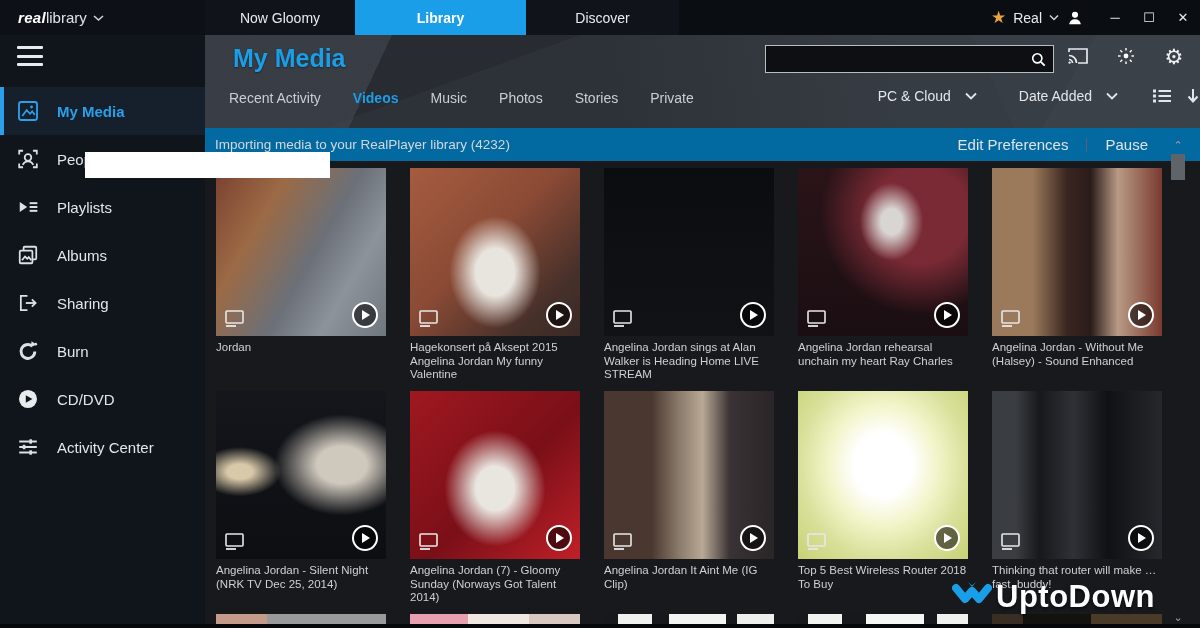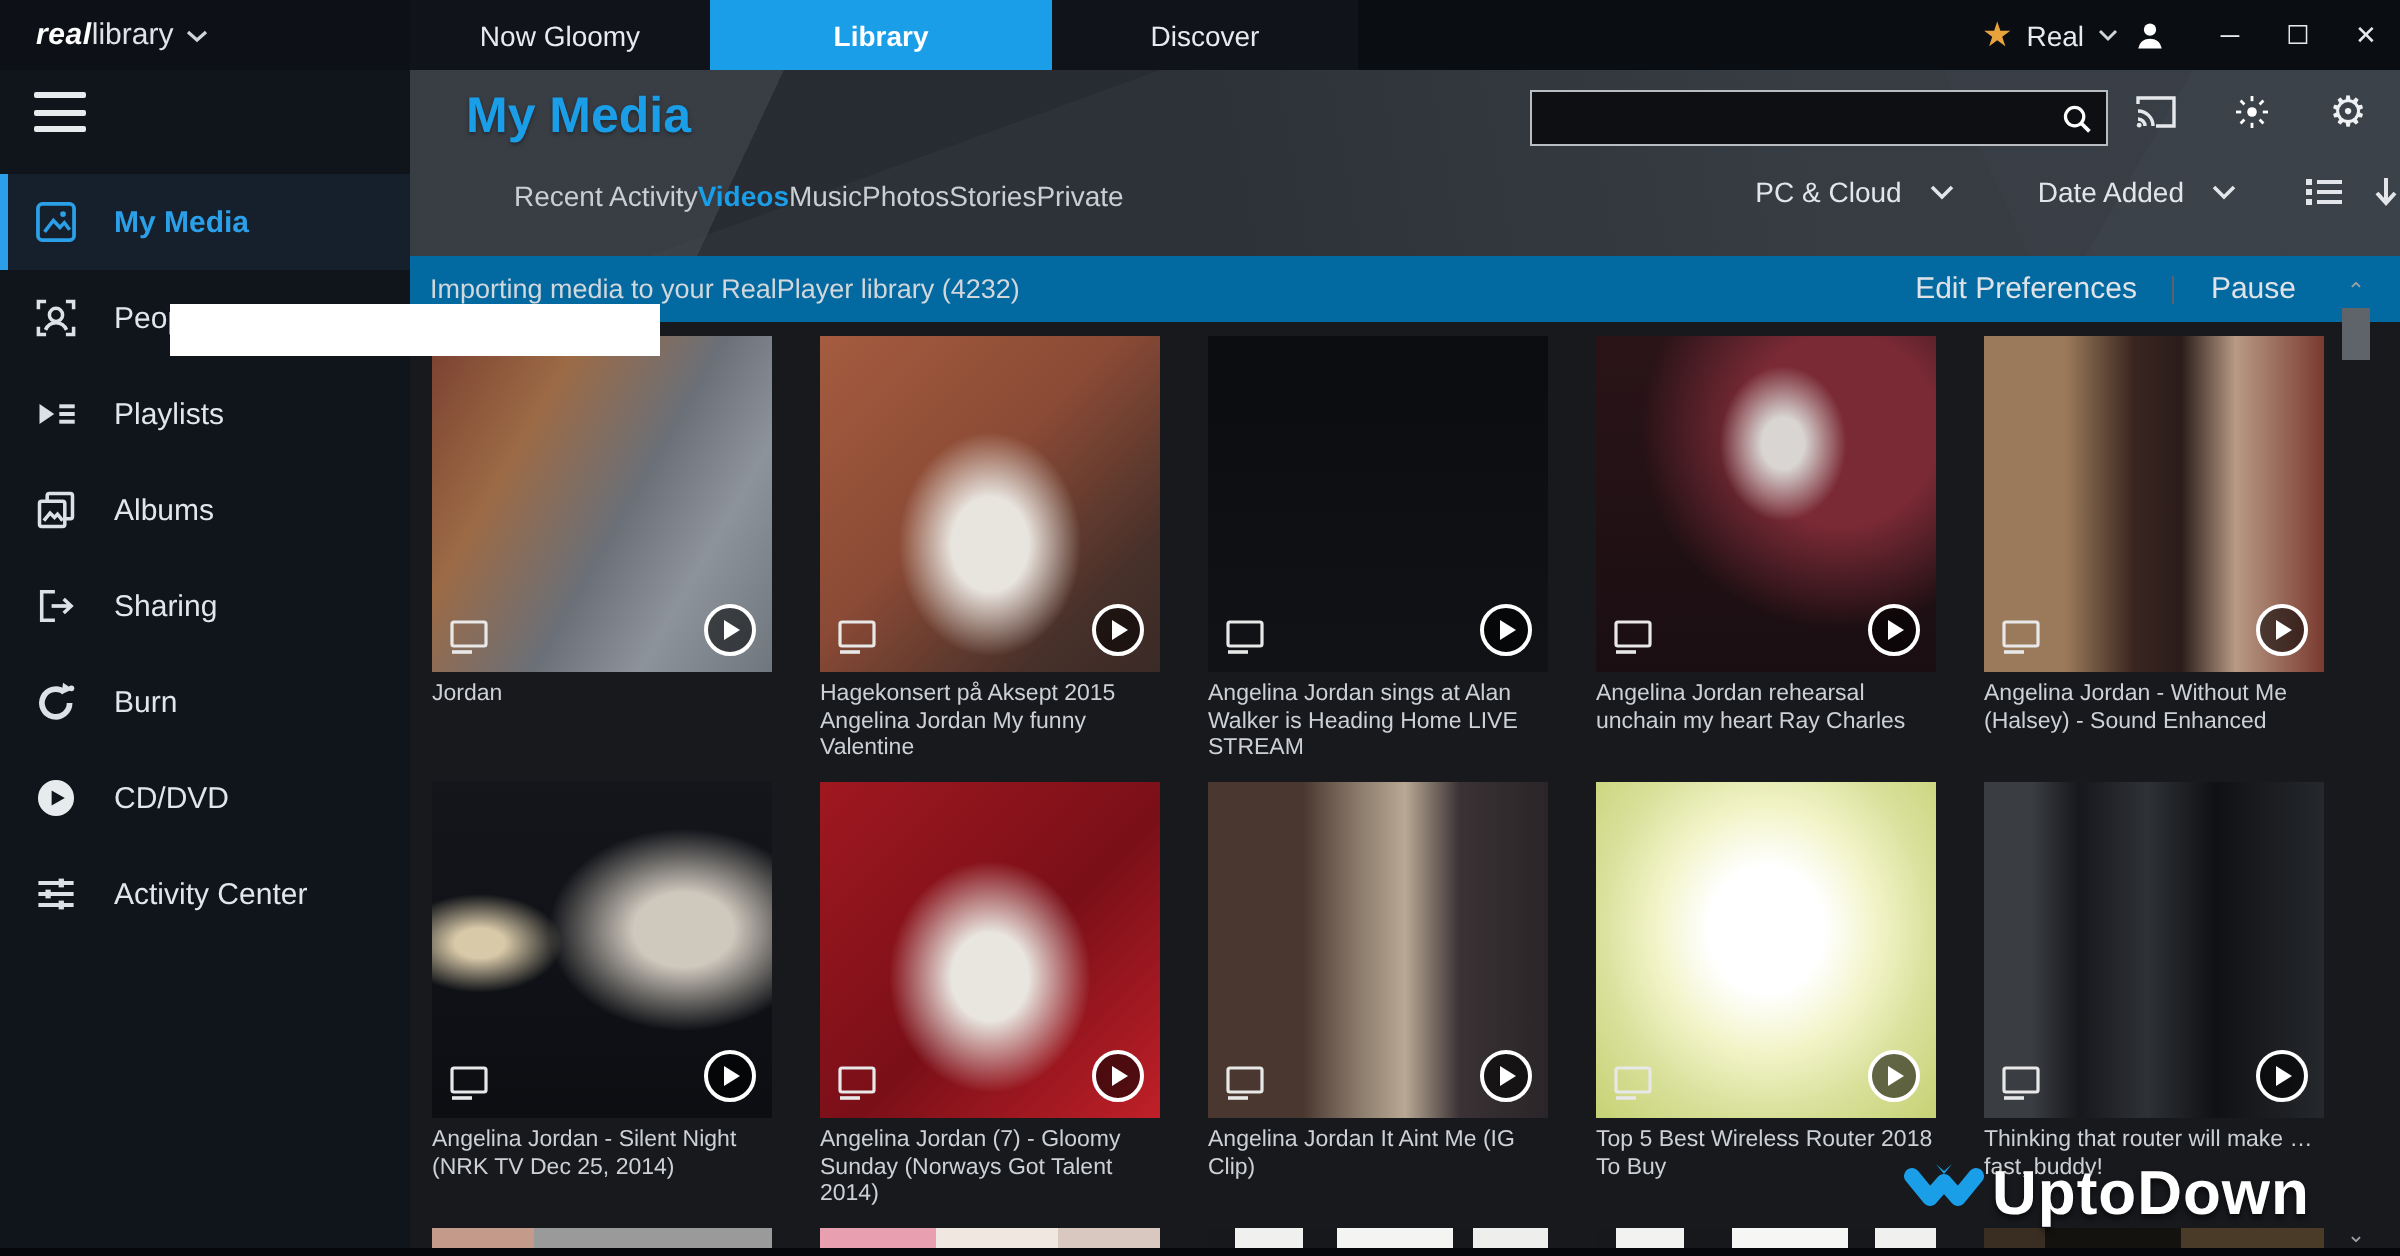--- a/index.html
+++ b/index.html
@@ -33,21 +33,21 @@
   
   .main-header{position:absolute;left:205px;top:35px;right:0;height:93px;background:#31363c;overflow:hidden;}
   .poly{position:absolute;}
   .page-title{position:absolute;left:28px;top:9px;font-size:25px;font-weight:bold;color:#1b9ee8;text-shadow:0 1px 2px rgba(0,0,0,.4);}
   .search-wrap{position:absolute;left:560px;top:10px;width:287px;height:26px;background:#0d0f12;border:1px solid #b9bdc1;display:flex;align-items:center;}
   .search-input{flex:1;background:transparent;border:none;outline:none;color:#e6e9ec;font-size:13px;padding:0 8px;font-family:"Liberation Sans",sans-serif;}
   .search-btn{width:30px;height:100%;display:flex;align-items:center;justify-content:center;cursor:pointer;}
   .hdr-icons{position:absolute;right:14px;top:9px;display:flex;align-items:center;gap:24px;}
   .hdr-ic{width:24px;height:24px;display:flex;align-items:center;justify-content:center;color:#e6e9ec;cursor:pointer;}
   .gear-glyph{font-size:21px;line-height:1;color:#eef1f3;}
-  .media-tabs{position:absolute;left:24px;top:55px;display:flex;font-size:14px;margin-left:28px;}
+  .media-tabs{position:absolute;left:24px;top:55px;display:flex;gap:32px;font-size:14px;}
   .media-tab{color:#c9ced3;cursor:pointer;white-space:nowrap;}
   .media-tab.active{color:#1b9ee8;font-weight:bold;}
   .filters{position:absolute;right:0;top:53px;display:flex;align-items:center;gap:14px;font-size:14px;color:#e2e6ea;}
   .filter-lbl{cursor:pointer;}
   .filter-gap{width:14px;}
   
   .import-bar{position:absolute;left:205px;top:128px;right:0;height:33px;background:#0369a1;display:flex;align-items:center;z-index:5;}
   .import-msg{margin-left:10px;font-size:13.5px;color:#d2d7dc;flex:1;}
   .import-actions{display:flex;align-items:center;gap:0;margin-right:34px;font-size:15px;color:#dfe3e7;}
   .import-link{cursor:pointer;padding:0 18px;}

